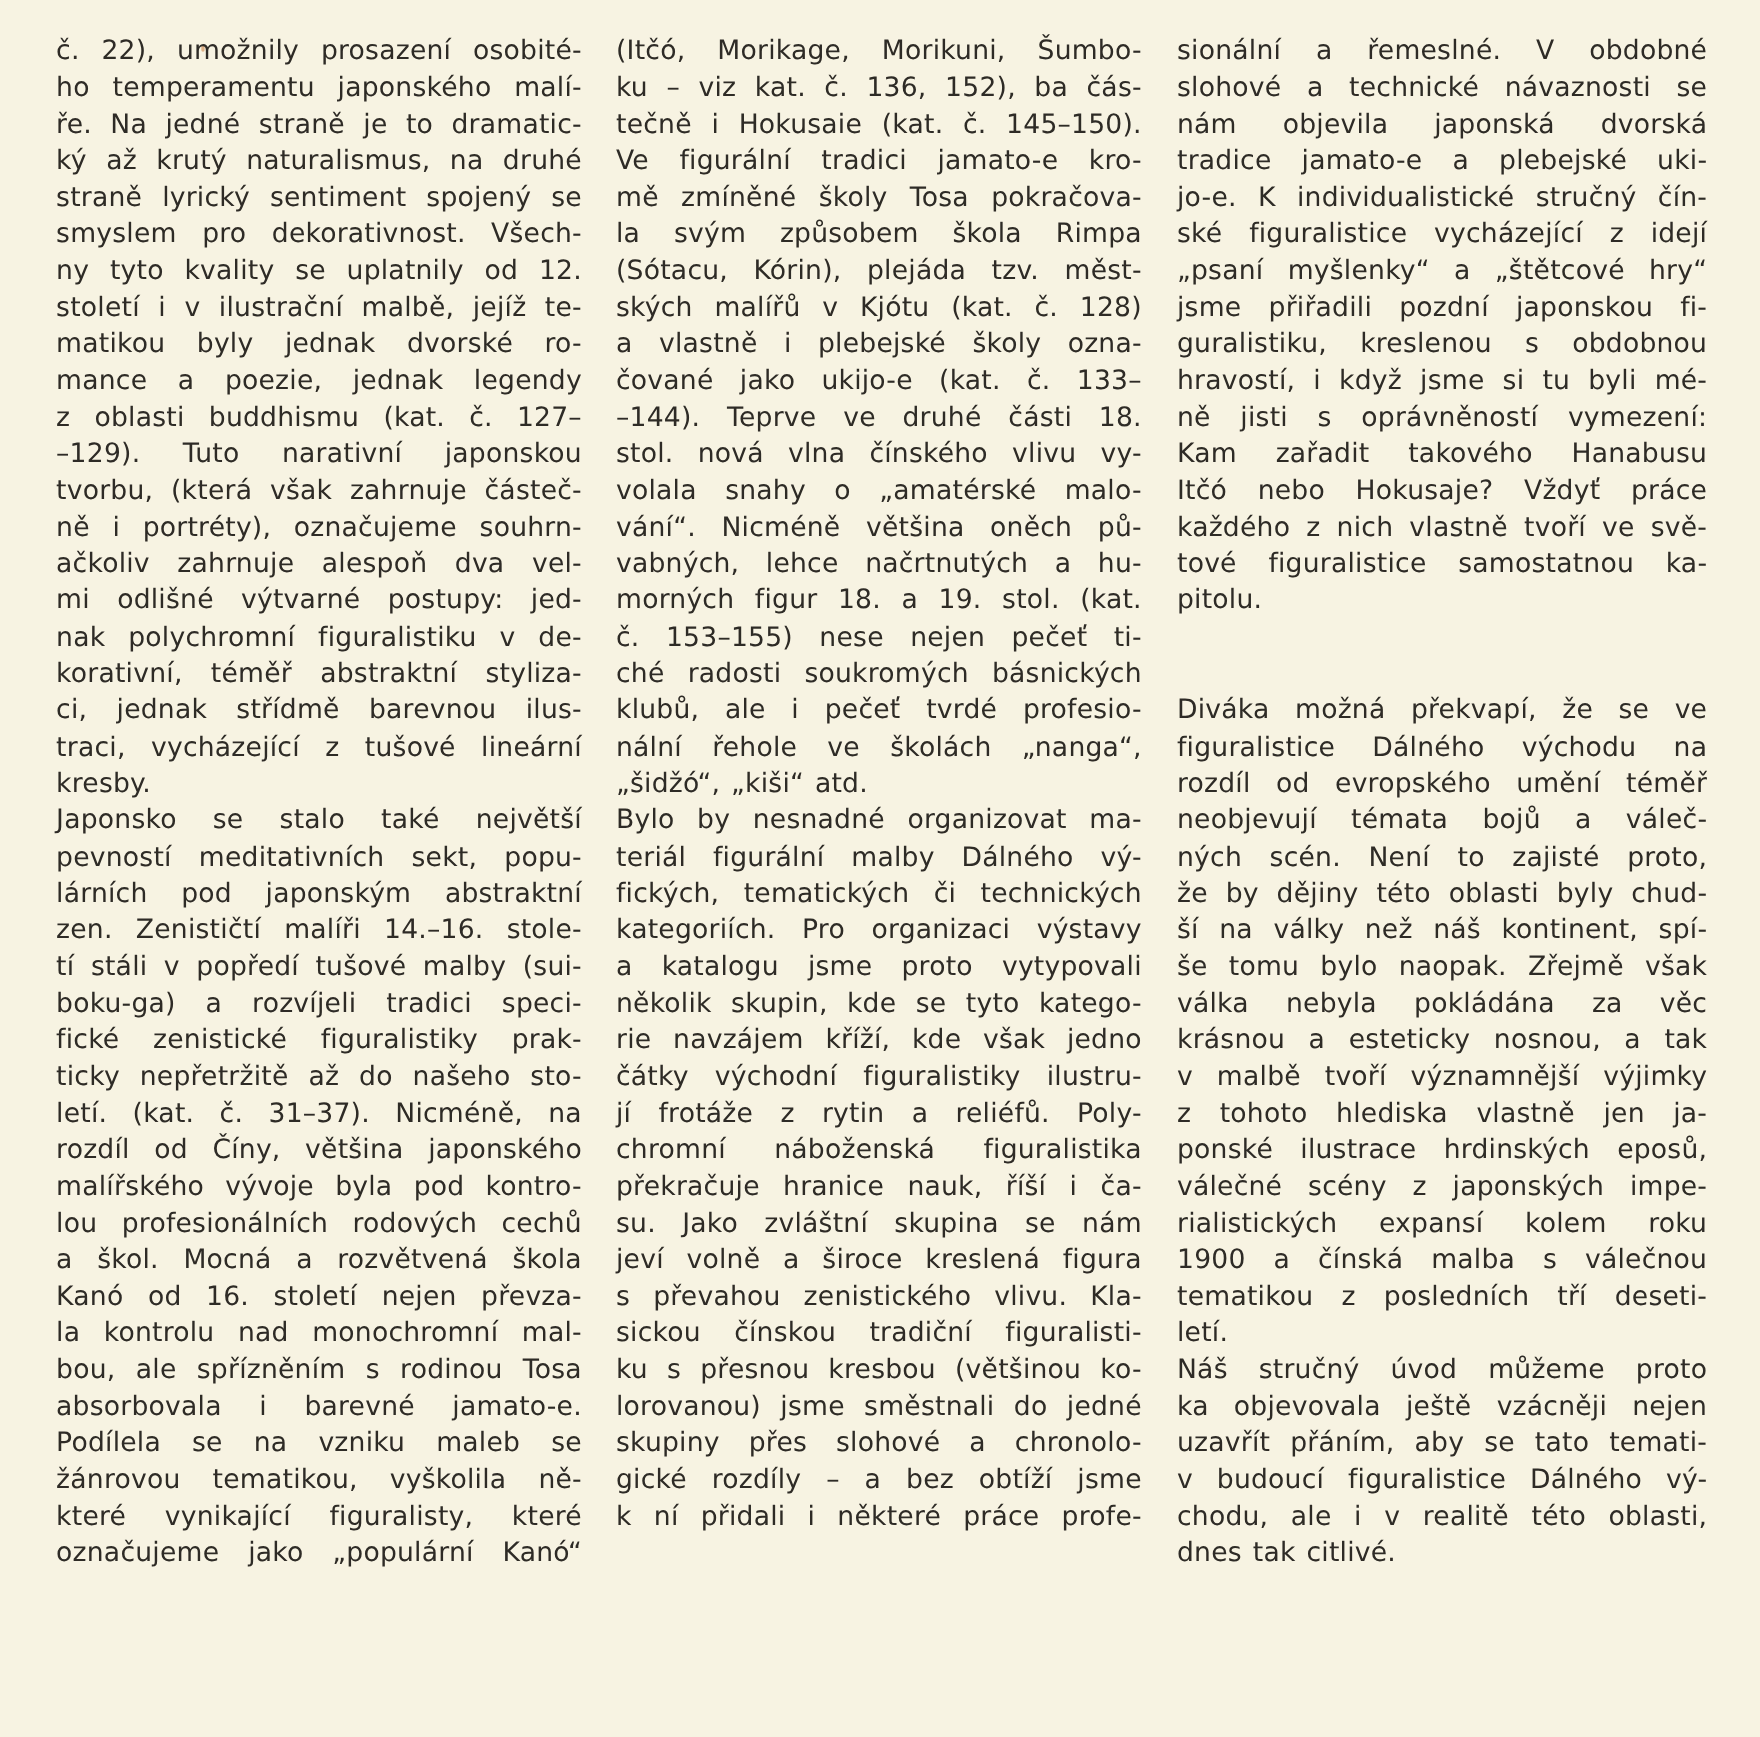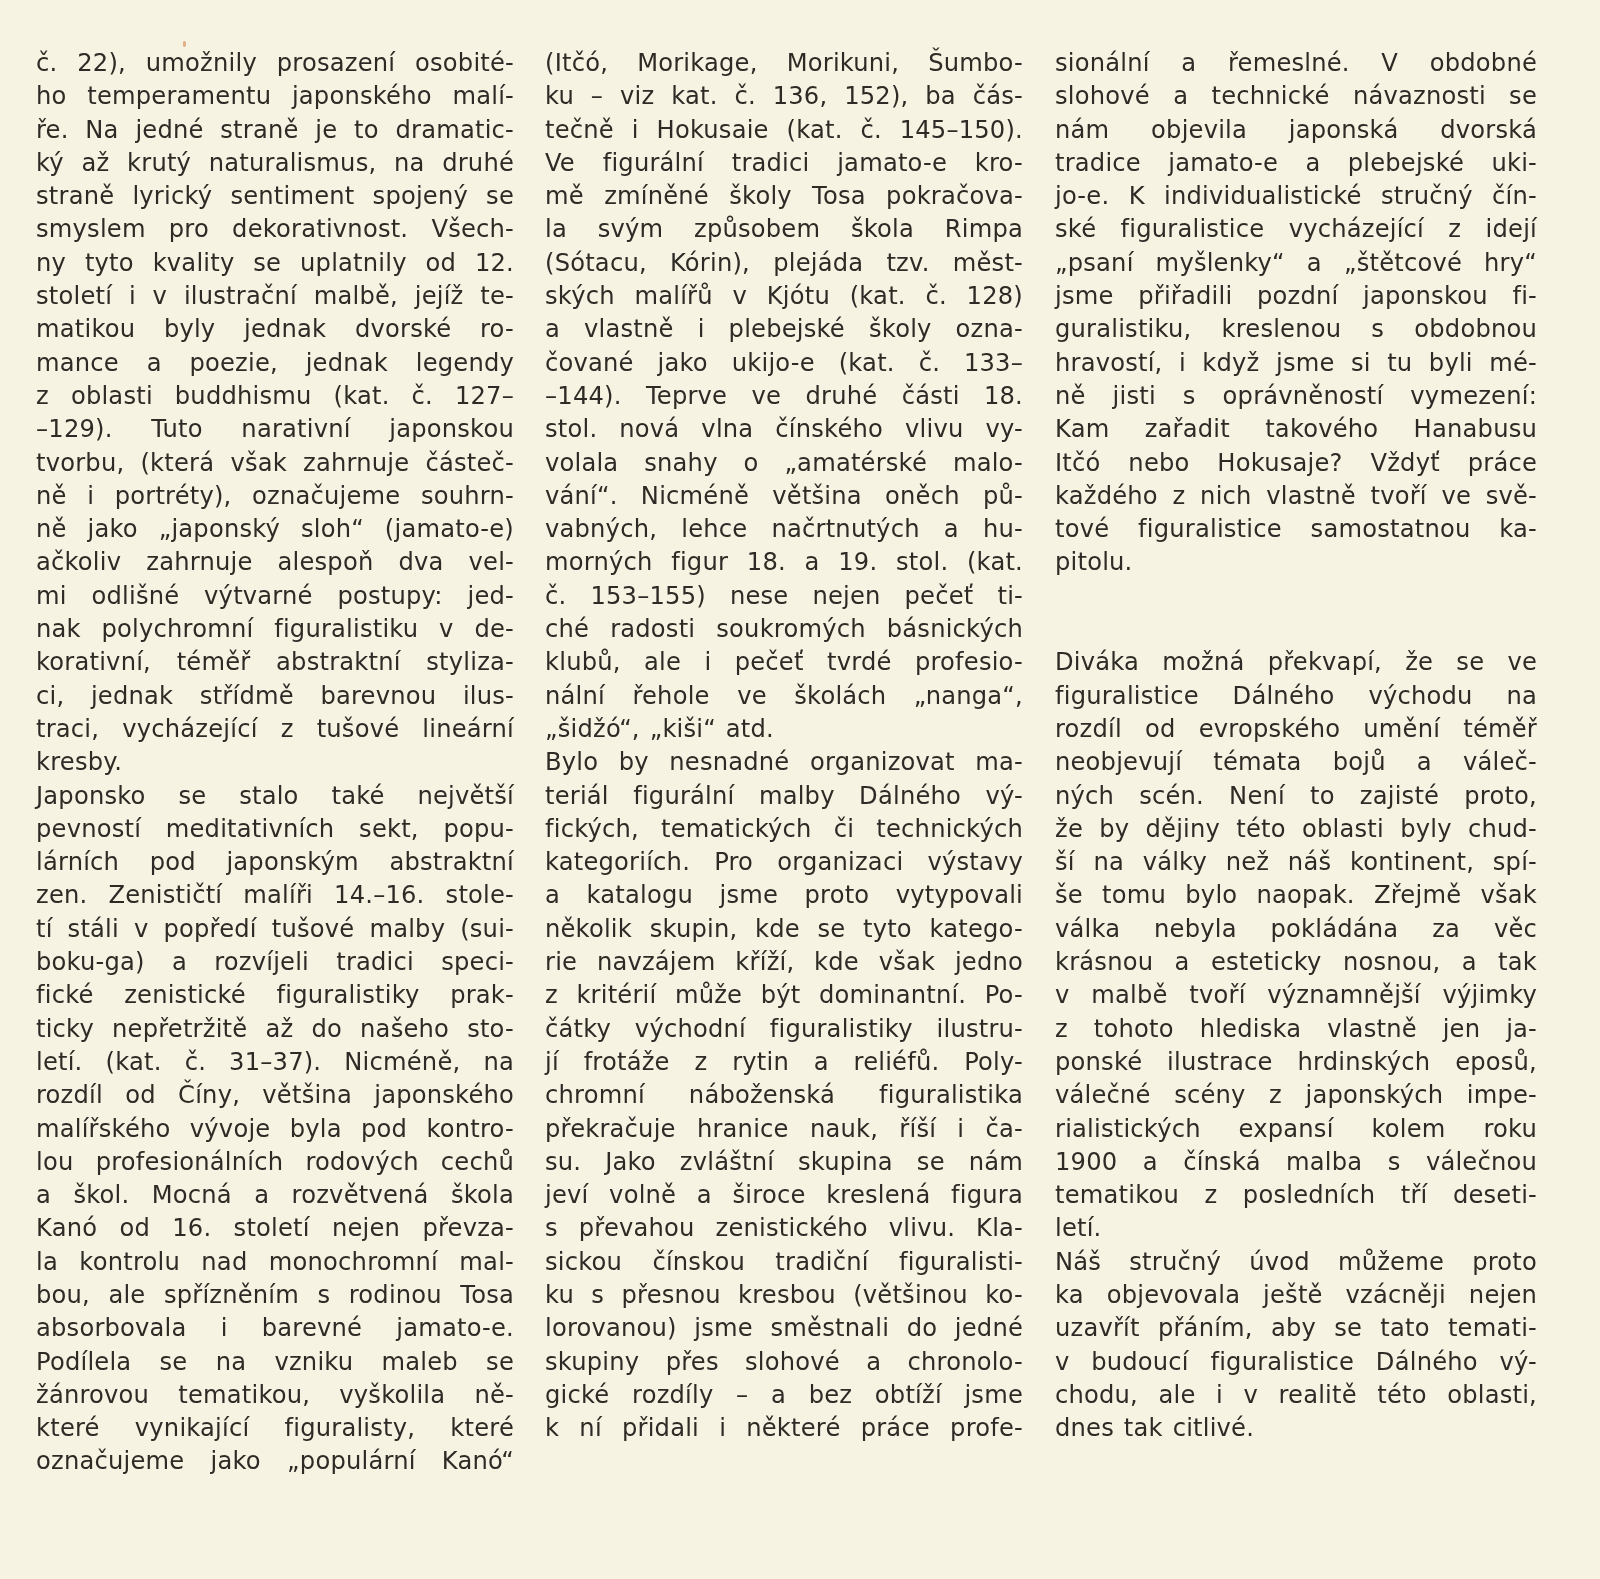--- a/index.html
+++ b/index.html
@@ -16,22 +16,23 @@
       color: #2e2b26;
     }
     .page {
       position: absolute;
       left: 0; top: 0;
       width: 1600px;
       height: 1579px;
     }
     .column {
       position: absolute;
-      top: 47px;
+      top: 30px;
       width: 478px;
+      margin-left: 15px;
     }
     .col-1 { left: 36px; }
     .col-2 { left: 545px; }
     .col-3 { left: 1055px; width: 482px; }
     .line {
       display: block;
       font-size: 24.2px;
       line-height: 33.3px;
       height: 33.3px;
       white-space: nowrap;
@@ -73,21 +74,20 @@
         <span class="line">straně lyrický sentiment spojený se</span>
         <span class="line">smyslem pro dekorativnost. Všech-</span>
         <span class="line">ny tyto kvality se uplatnily od 12.</span>
         <span class="line">století i v ilustrační malbě, jejíž te-</span>
         <span class="line">matikou byly jednak dvorské ro-</span>
         <span class="line">mance a poezie, jednak legendy</span>
         <span class="line">z oblasti buddhismu (kat. č. 127–</span>
         <span class="line">–129). Tuto narativní japonskou</span>
         <span class="line">tvorbu, (která však zahrnuje částeč-</span>
         <span class="line">ně i portréty), označujeme souhrn-</span>
-        <span class="line">ně jako „japonský sloh“ (jamato-e)</span>
         <span class="line">ačkoliv zahrnuje alespoň dva vel-</span>
         <span class="line">mi odlišné výtvarné postupy: jed-</span>
         <span class="line">nak polychromní figuralistiku v de-</span>
         <span class="line">korativní, téměř abstraktní styliza-</span>
         <span class="line">ci, jednak střídmě barevnou ilus-</span>
         <span class="line">traci, vycházející z tušové lineární</span>
         <span class="line last">kresby.</span>
       </div>
       <div class="paragraph">
         <span class="line">Japonsko se stalo také největší</span>
@@ -138,21 +138,20 @@
         <span class="line last">„šidžó“, „kiši“ atd.</span>
       </div>
       <div class="paragraph">
         <span class="line">Bylo by nesnadné organizovat ma-</span>
         <span class="line">teriál figurální malby Dálného vý-</span>
         <span class="line">fických, tematických či technických</span>
         <span class="line">kategoriích. Pro organizaci výstavy</span>
         <span class="line">a katalogu jsme proto vytypovali</span>
         <span class="line">několik skupin, kde se tyto katego-</span>
         <span class="line">rie navzájem kříží, kde však jedno</span>
-        <span class="line">z kritérií může být dominantní. Po-</span>
         <span class="line">čátky východní figuralistiky ilustru-</span>
         <span class="line">jí frotáže z rytin a reliéfů. Poly-</span>
         <span class="line">chromní náboženská figuralistika</span>
         <span class="line">překračuje hranice nauk, říší i ča-</span>
         <span class="line">su. Jako zvláštní skupina se nám</span>
         <span class="line">jeví volně a široce kreslená figura</span>
         <span class="line">s převahou zenistického vlivu. Kla-</span>
         <span class="line">sickou čínskou tradiční figuralisti-</span>
         <span class="line">ku s přesnou kresbou (většinou ko-</span>
         <span class="line">lorovanou) jsme směstnali do jedné</span>

